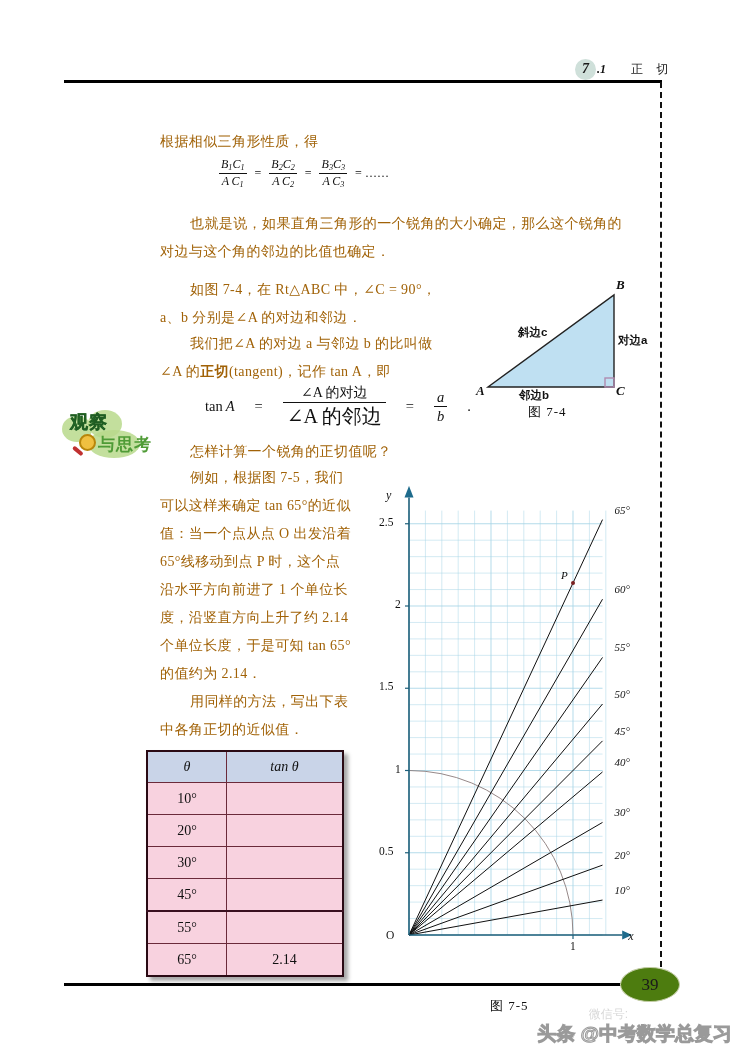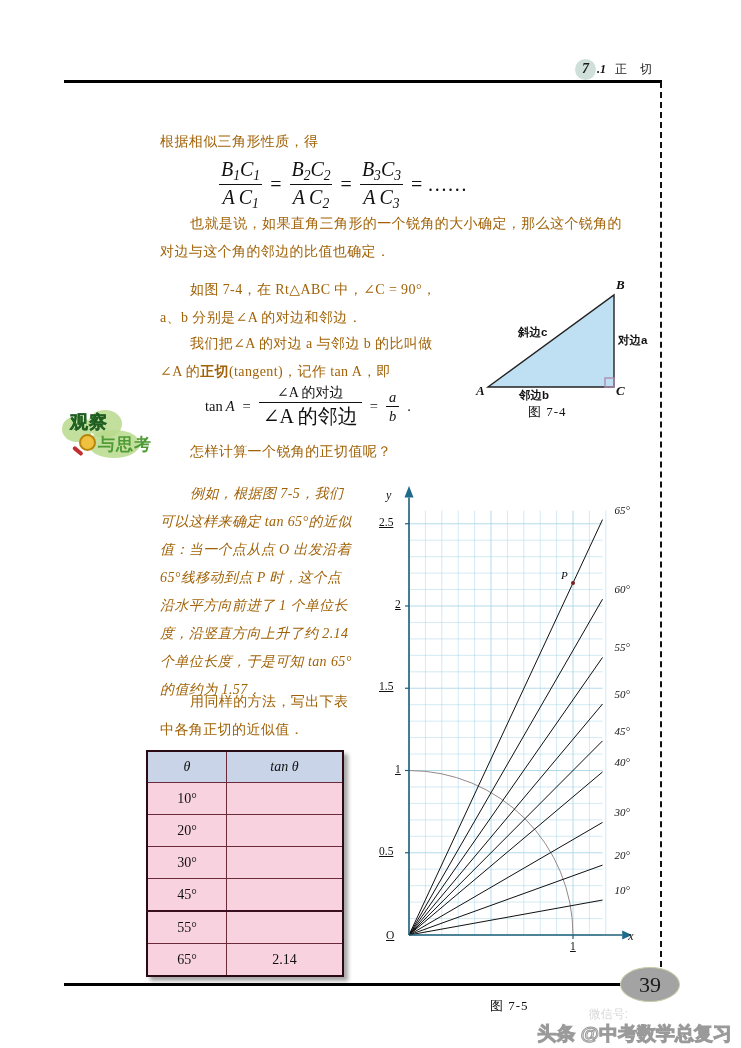--- a/index.html
+++ b/index.html
@@ -63,24 +63,24 @@
     justify-content: center;
     line-height: 1;
   }
   .sec-num {
     font-style: italic;
     font-weight: bold;
     font-size: 12px;
     margin-left: -2px;
   }
   .sec-title {
-    font-family: Liberation Serif, serif;
+    font-family: Liberation Sans, sans-serif;
     font-size: 12px;
     letter-spacing: 5px;
-    margin-left: 6px;
+    margin-left: 22px;
     color: #1a1a1a;
   }
 
   
   .para {
     position: absolute;
     font-size: 14px;
     line-height: 28px;
     color: #a16207;
     letter-spacing: 0.4px;
@@ -89,21 +89,21 @@
   .mi { font-style: italic; font-family: "Liberation Serif", serif; }
   .mr { font-family: "Liberation Serif", serif; }
   .bold-term { font-weight: bold; }
 
   
   #frac-chain {
     position: absolute;
     left: 218px; top: 158px;
     display: flex;
     align-items: center;
-    font-size: 20px;
+    font-size: 12px;
     gap: 5px;
   }
   .frac {
     display: inline-flex;
     flex-direction: column;
     align-items: center;
     font-style: italic;
     line-height: 1.12;
     vertical-align: middle;
   }
@@ -115,21 +115,21 @@
   .sub { font-size: 0.68em; vertical-align: -0.28em; font-style: italic; }
   .eq { font-style: normal; padding: 0 2px; }
 
   
   #tan-def {
     position: absolute;
     left: 205px; top: 384px;
     display: flex;
     align-items: center;
     font-size: 14.5px;
-    gap: 6px;
+    gap: 18px;
   }
   #tan-def .lhs { font-family: "Liberation Serif", serif; }
   .frac-cn {
     display: inline-flex;
     flex-direction: column;
     align-items: center;
     line-height: 1.22;
   }
   .frac-cn .num { padding: 0 4px 1px 4px; font-size: 14px; }
   .frac-cn .den { padding: 1px 4px 0 4px; border-top: 1.3px solid #111; font-size: 20px; }
@@ -252,21 +252,20 @@
   .axis-label {
     position: absolute;
     font-size: 12px;
     font-style: italic;
   }
   .tick-label {
     position: absolute;
     font-size: 11.5px;
     font-family: "Liberation Serif", serif;
     color: #111;
-    text-decoration: underline;
   }
   .ray-label {
     position: absolute;
     font-size: 11px;
     font-style: italic;
     color: #111;
     white-space: nowrap;
   }
   .pt-label {
     position: absolute;
@@ -274,26 +273,26 @@
     font-style: italic;
     color: #111;
   }
 
   
   #page-number {
     position: absolute;
     left: 620px; top: 967px;
     width: 58px; height: 33px;
     border-radius: 50%;
-    background: #a3a3a3;
+    background: #4d7c0f;
     border: 1px solid #c3cda5;
     display: flex;
     align-items: center;
     justify-content: center;
-    font-size: 22px;
+    font-size: 17px;
     color: #1a1a1a;
   }
 
   
   #watermark {
     position: absolute;
     left: 470px; top: 1008px;
     width: 262px; height: 38px;
     display: flex;
     align-items: flex-end;
@@ -383,29 +382,29 @@
     <div class="ob-blob" style="left:30px; top:2px; width:34px; height:28px;"></div>
     <div class="ob-blob" style="left:30px; top:22px; width:52px; height:28px;"></div>
     <div class="ob-text-1">观察</div>
     <div class="ob-text-2">与思考</div>
     <div class="ob-lens"></div>
     <div class="ob-handle"></div>
   </div>
 
   <div class="para indent" style="left:160px; top:438px; width:330px;">怎样计算一个锐角的正切值呢？</div>
 
-  <div class="para" style="left:160px; top:480px; width:218px;font-style:italic;">
+  <div class="para" style="left:160px; top:464px; width:218px;">
     <div class="indent">例如，根据图 7-5，我们</div>
     <div>可以这样来确定 tan 65°的近似</div>
     <div>值：当一个点从点 O 出发沿着</div>
     <div>65°线移动到点 P 时，这个点</div>
     <div>沿水平方向前进了 1 个单位长</div>
     <div>度，沿竖直方向上升了约 2.14</div>
     <div>个单位长度，于是可知 tan 65°</div>
-    <div>的值约为 1.57．</div>
+    <div>的值约为 2.14．</div>
   </div>
 
   <div class="para" style="left:160px; top:688px; width:218px;">
     <div class="indent">用同样的方法，写出下表</div>
     <div>中各角正切的近似值．</div>
   </div>
 
   <div id="fig74">
     <svg width="190" height="125" viewBox="0 0 190 125">
       <polygon points="22,112 148,112 148,20" fill="#bfe0f2" stroke="#222222" stroke-width="1.4"></polygon>

